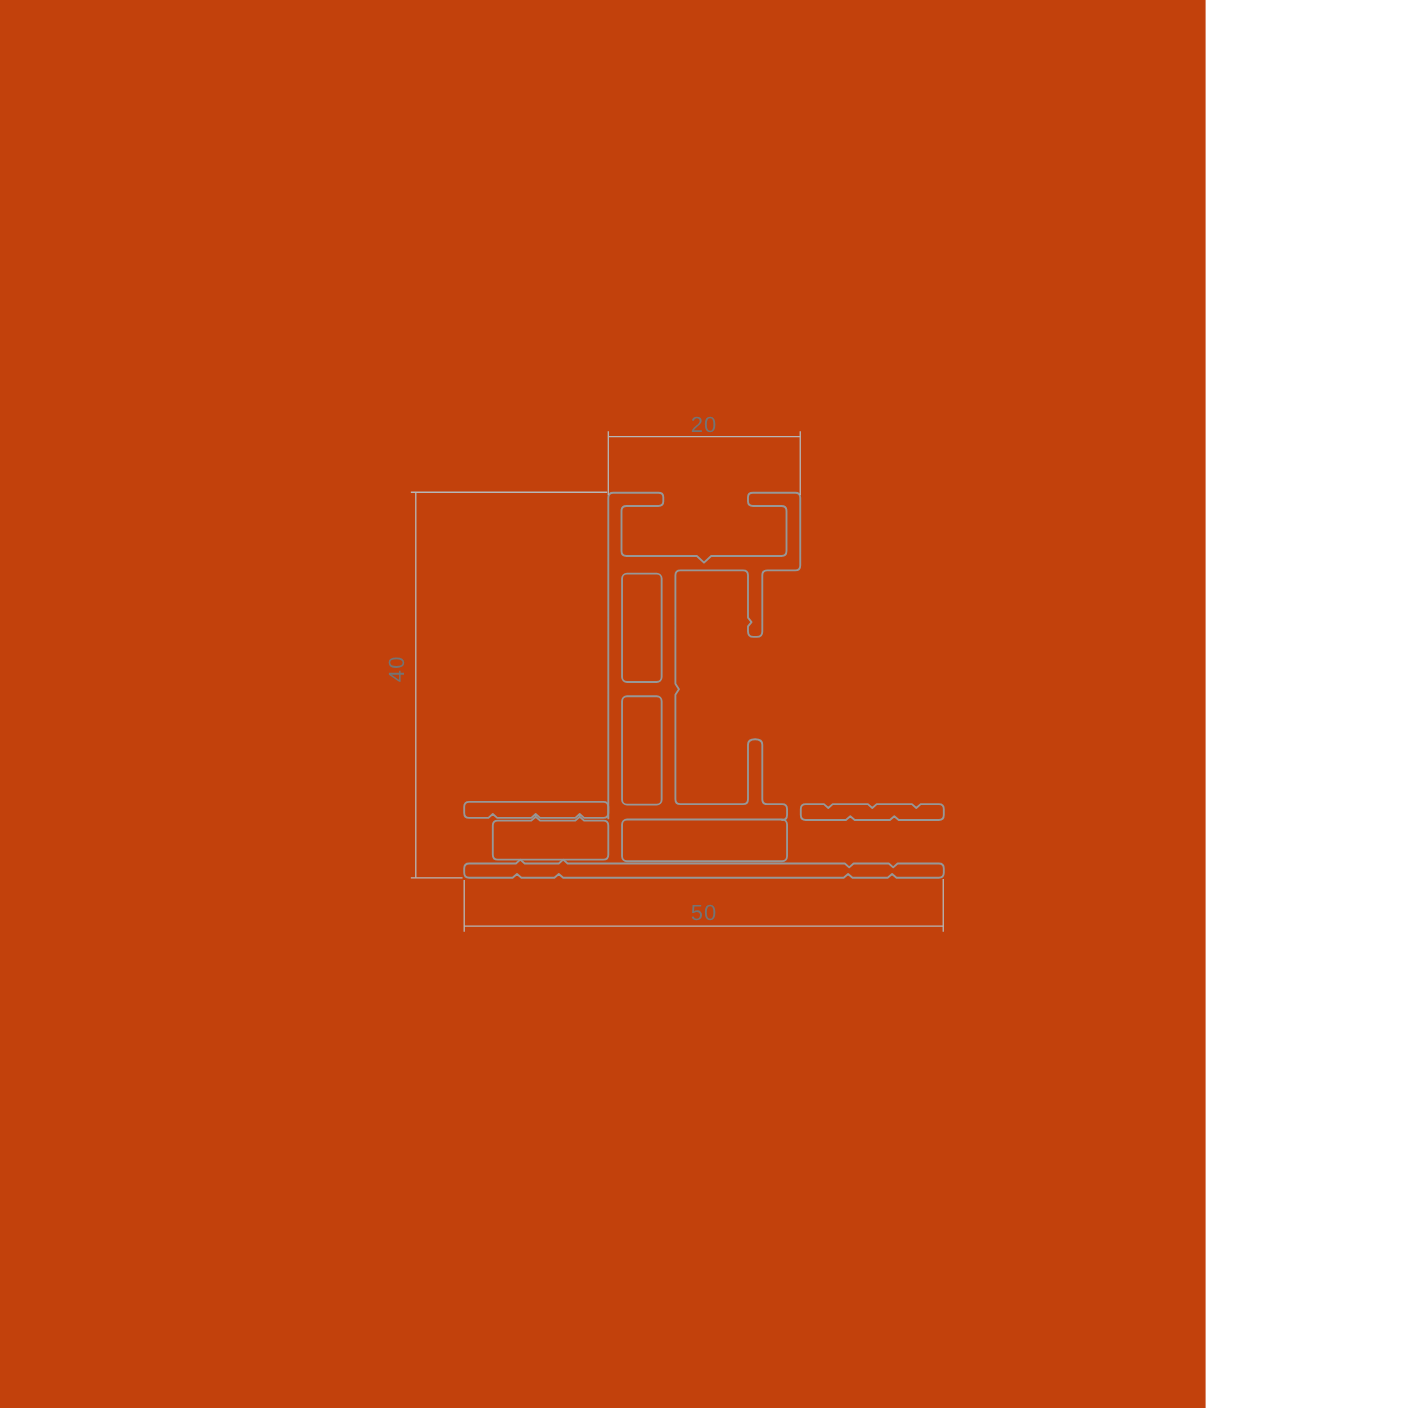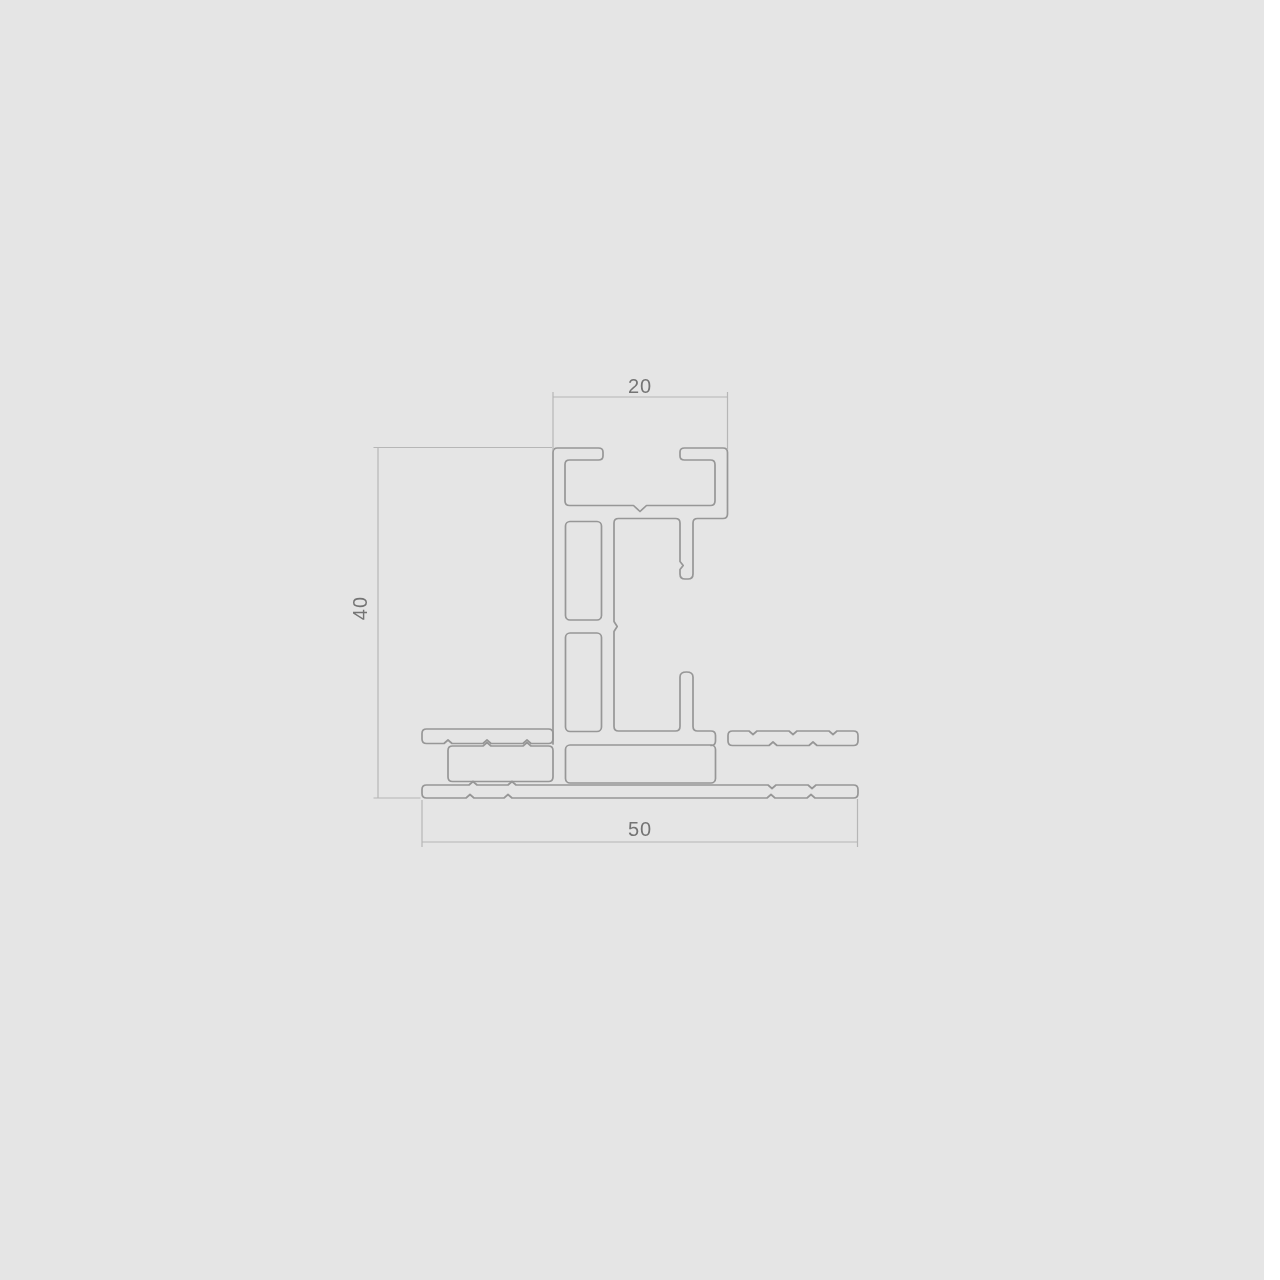--- a/index.html
+++ b/index.html
@@ -6,23 +6,23 @@
     margin: 0;
     padding: 0;
     width: 1280px;
     height: 1280px;
     background: #ffffff;
     overflow: hidden;
     font-family: "Liberation Sans", sans-serif;
   }
   .stage {
     position: relative;
-    width: 1264px;
+    width: 1096px;
     height: 1280px;
-    background: #e5e5e5;
+    background: #c2410c;
   }
   svg { display: block; }
   .profile-stroke {
     fill: none;
     stroke-width: 1.7;
     stroke-linejoin: round;
     stroke-linecap: round;
   }
   .dim-stroke {
     fill: none;

